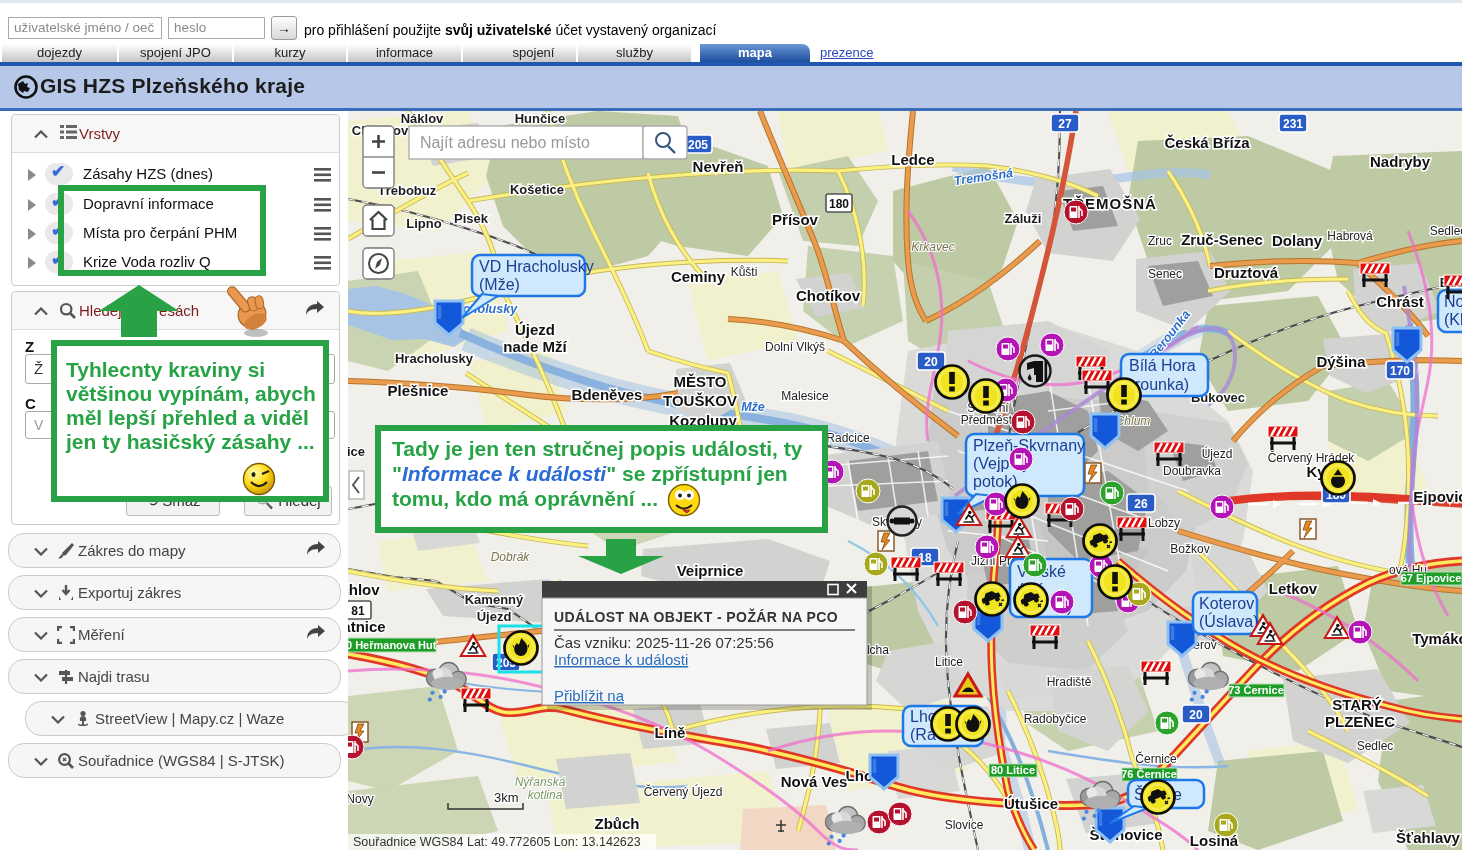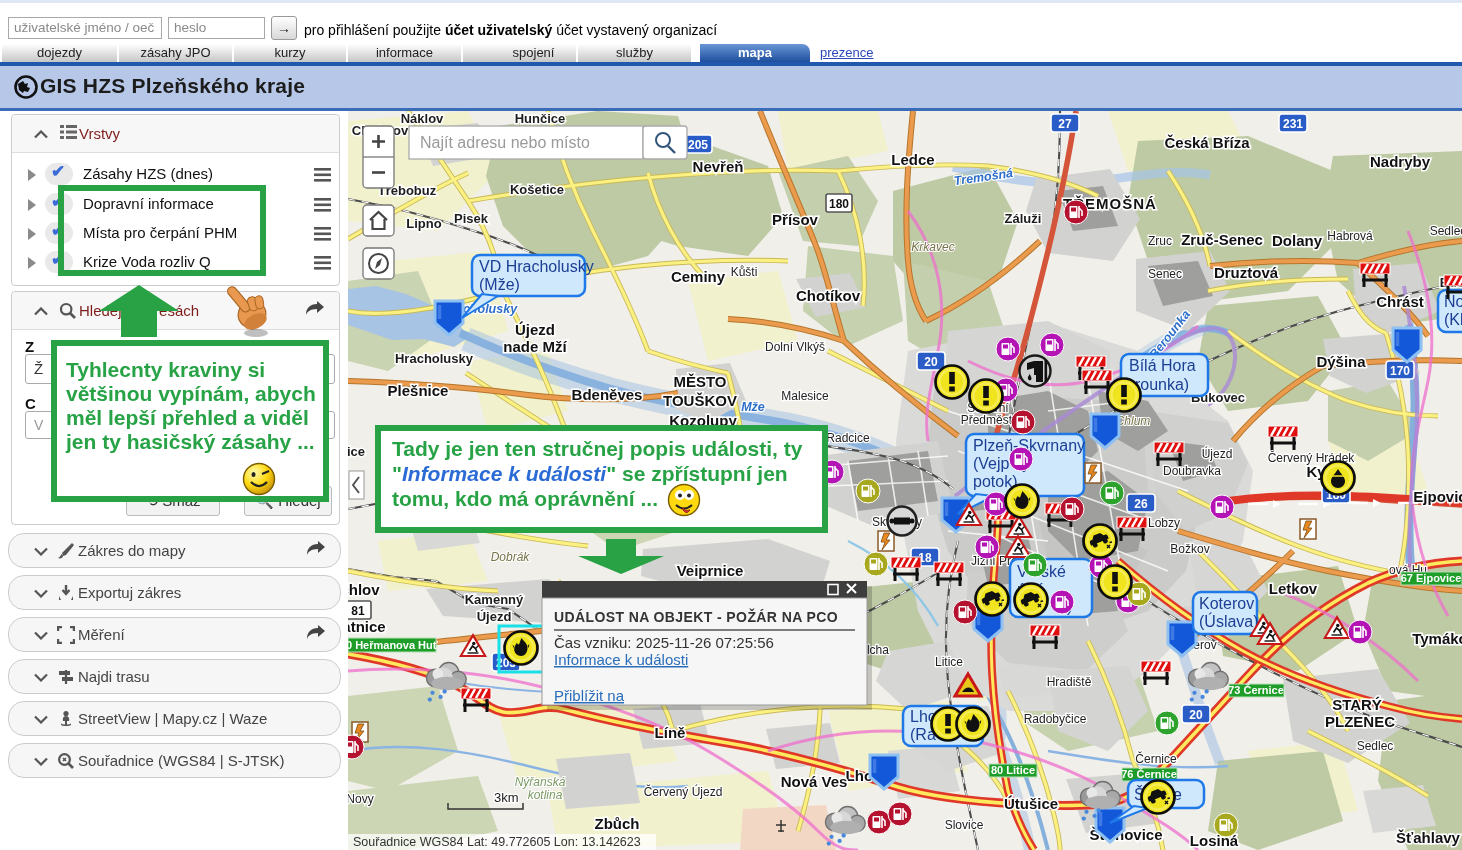--- a/index.html
+++ b/index.html
@@ -54,25 +54,25 @@
 #gbox2 .t{position:absolute;left:9px;top:12px;font-size:21px;line-height:24px;font-weight:bold;color:#27a346;white-space:nowrap;}
 #map{position:absolute;left:348px;top:111px;width:1114px;height:739px;background:#f1efe9;}
 </style>
 </head>
 <body>
 <div id="topstrip"></div>
 <div id="login">
   <div class="inp" id="inp1">uživatelské jméno / oeč</div>
   <div class="inp" id="inp2">heslo</div>
   <div id="gobtn">→</div>
-  <div id="logintxt">pro přihlášení použijte <b>účet uživatelský</b> účet vystavený organizací</div>
+  <div id="logintxt">pro přihlášení použijte <b>svůj uživatelské</b> účet vystavený organizací</div>
 </div>
 <div id="tabs">
   <div class="tab" style="left:2px;width:116px;text-align:center;">dojezdy</div>
-  <div class="tab" style="left:119px;width:114px;">zásahy JPO</div>
+  <div class="tab" style="left:119px;width:114px;">spojení JPO</div>
   <div class="tab" style="left:234px;width:113px;">kurzy</div>
   <div class="tab" style="left:348px;width:114px;">informace</div>
   <div class="tab" style="left:463px;width:114px;padding-left:28px;">spojení</div>
   <div class="tab" style="left:578px;width:114px;">služby</div>
   <div id="tab-mapa">mapa</div>
   <div id="prezence">prezence</div>
 </div>
 <div id="blueline"></div>
 <div id="header">
   <svg style="position:absolute;left:14px;top:9px" width="24" height="24" viewBox="0 0 24 24">
@@ -208,21 +208,21 @@
       <span class="chev"><svg width="14" height="9" viewBox="0 0 14 9">
           <path d="M1 1.5 L7 7.5 L13 1.5" fill="none" stroke="#555" stroke-width="2.2"></path>
         </svg></span>
       <span class="aicon"><svg width="18" height="18" viewBox="0 0 18 18">
           <path d="M9 2 L9 16" stroke="#555" stroke-width="2.2"></path>
           <rect x="2" y="3" width="11" height="4" fill="#555"></rect>
           <rect x="5" y="9" width="11" height="4" fill="#555"></rect>
         </svg></span>
       <span class="atitle">Najdi trasu</span>
     </div>
-  <div class="acc" style="top:590px;">
+  <div class="acc" style="top:590px;margin-left:17px;">
       <span class="chev"><svg width="14" height="9" viewBox="0 0 14 9">
           <path d="M1 1.5 L7 7.5 L13 1.5" fill="none" stroke="#555" stroke-width="2.2"></path>
         </svg></span>
       <span class="aicon"><svg width="18" height="18" viewBox="0 0 18 18">
           <circle cx="9" cy="3.5" r="2.6" fill="#555"></circle>
           <path d="M9 6 C6 6 5.5 9 6 11 L12 11 C12.5 9 12 6 9 6 Z" fill="#555"></path>
           <path d="M4 13 C4 15 14 15 14 13 L14 14.5 C14 16.5 4 16.5 4 14.5 Z" fill="#555"></path>
           <rect x="8" y="11" width="2" height="4" fill="#555"></rect>
         </svg></span>
       <span class="atitle">StreetView | Mapy.cz | Waze</span>

